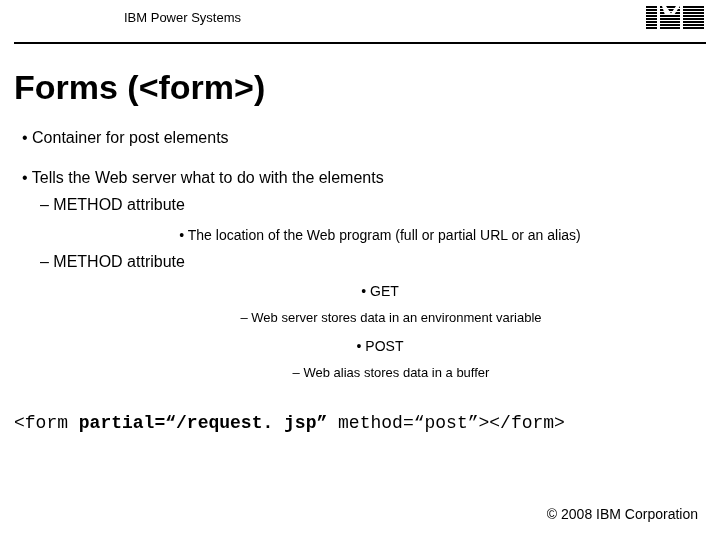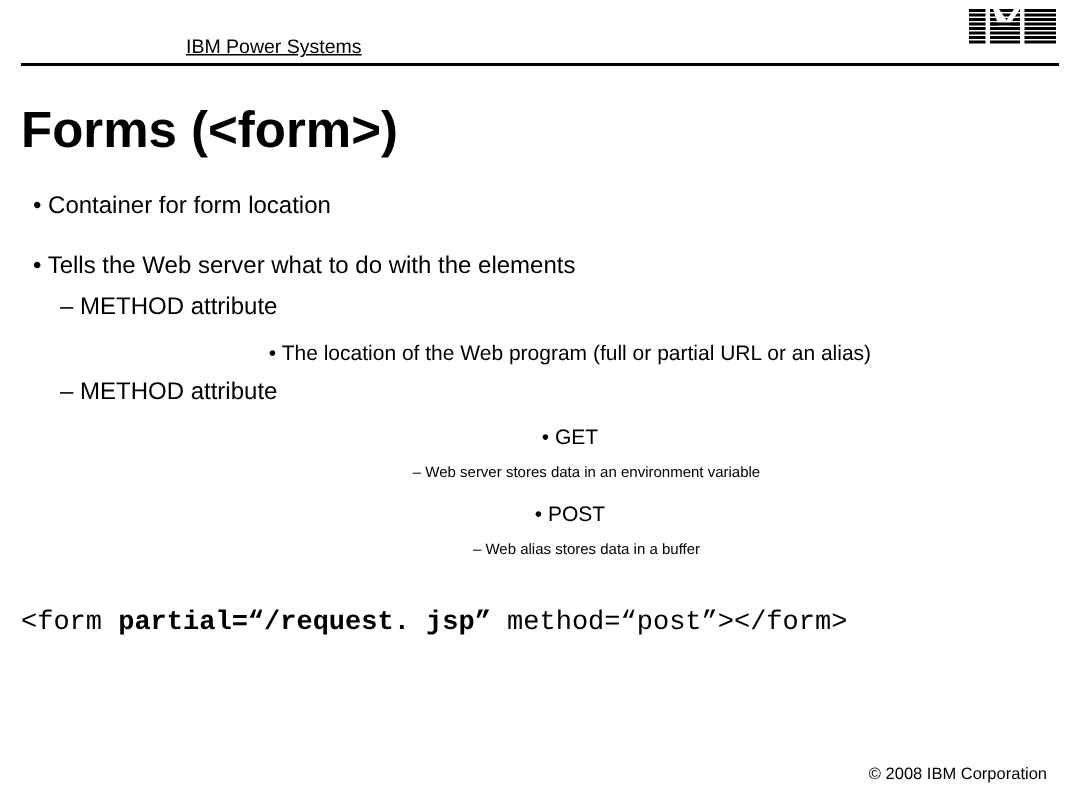--- a/index.html
+++ b/index.html
@@ -15,23 +15,22 @@
   }
   .header {
     position: relative;
     height: 42px;
     border-bottom: 2px solid #000;
     margin: 0 14px;
   }
   .header-label {
     position: absolute;
     left: 110px;
-    top: 23px;
+    top: 10px;
     font-size: 13px;
-    text-decoration: underline;
   }
   .ibm-logo {
     position: absolute;
     right: 2px;
     top: 6px;
   }
   .ibm-logo svg { display: block; }
   .title {
     font-size: 34px;
     font-weight: 700;
@@ -44,35 +43,35 @@
   }
   ul.top { list-style: none; padding: 0; margin: 0; }
   ul.top > li { margin-bottom: 18px; }
   ul.top > li::before { content: "• "; }
   ul.sub1 { list-style: none; padding-left: 18px; margin: 6px 0 0 0; }
   ul.sub1 > li { margin-top: 6px; }
   ul.sub1 > li::before { content: "– "; }
   ul.sub2 { list-style: none; padding-left: 22px; margin: 4px 0 0 0; font-size: 14px; }
   ul.sub2 > li { margin-top: 10px; text-align: center; }
   ul.sub2 > li::before { content: "•  "; }
-  ul.sub3 { list-style: none; padding-left: 22px; margin: 4px 0 0 0; font-size: 10px; }
+  ul.sub3 { list-style: none; padding-left: 22px; margin: 4px 0 0 0; font-size: 13px; }
   ul.sub3 > li { margin-top: 8px; }
   ul.sub3 > li::before { content: "–  "; }
   .code-line {
     font-family: "Courier New", Courier, monospace;
     font-size: 18px;
     margin: 32px 14px 0 14px;
     white-space: pre;
   }
   .code-line b { font-weight: 700; }
   .footer {
     position: absolute;
     right: 22px;
     bottom: 18px;
-    font-size: 11px;
+    font-size: 14px;
   }
 </style>
 </head>
 <body>
 
 <div class="header">
   <span class="header-label">IBM Power Systems</span>
   <span class="ibm-logo" aria-label="IBM">
     <svg width="58" height="24" viewBox="0 0 58 24">
       <g fill="#000">
@@ -93,21 +92,21 @@
         <rect x="14" y="9" width="20" height="2" fill="#000"></rect>
       </g>
     </svg>
   </span>
 </div>
 
 <div class="title">Forms (&lt;form&gt;)</div>
 
 <div class="content">
   <ul class="top">
-    <li><span>Container for form location</span></li>
+    <li><span>Container for post elements</span></li>
     <li>
       <span>Tells the Web server what to do with the elements</span>
       <ul class="sub1">
         <li>
           <span>METHOD attribute</span>
           <ul class="sub2">
             <li><span>The location of the Web program (full or partial URL or an alias)</span></li>
           </ul>
         </li>
         <li>

